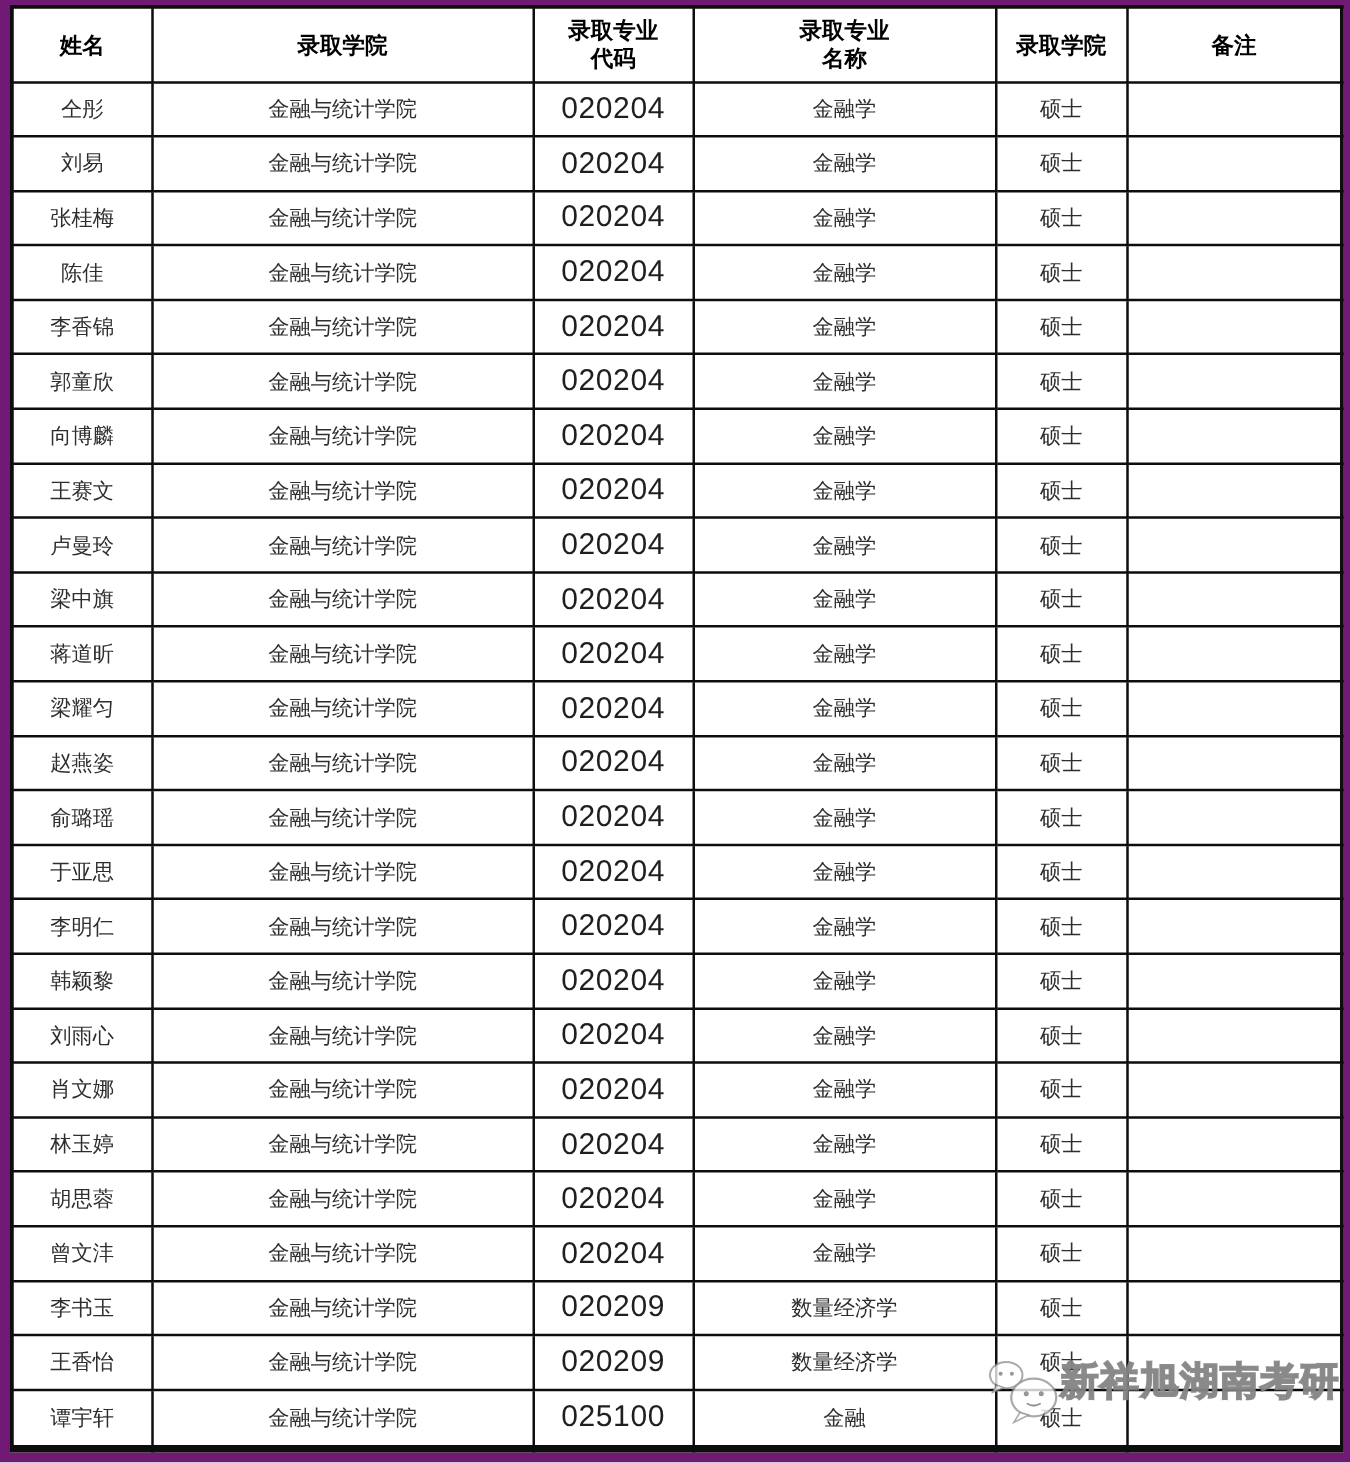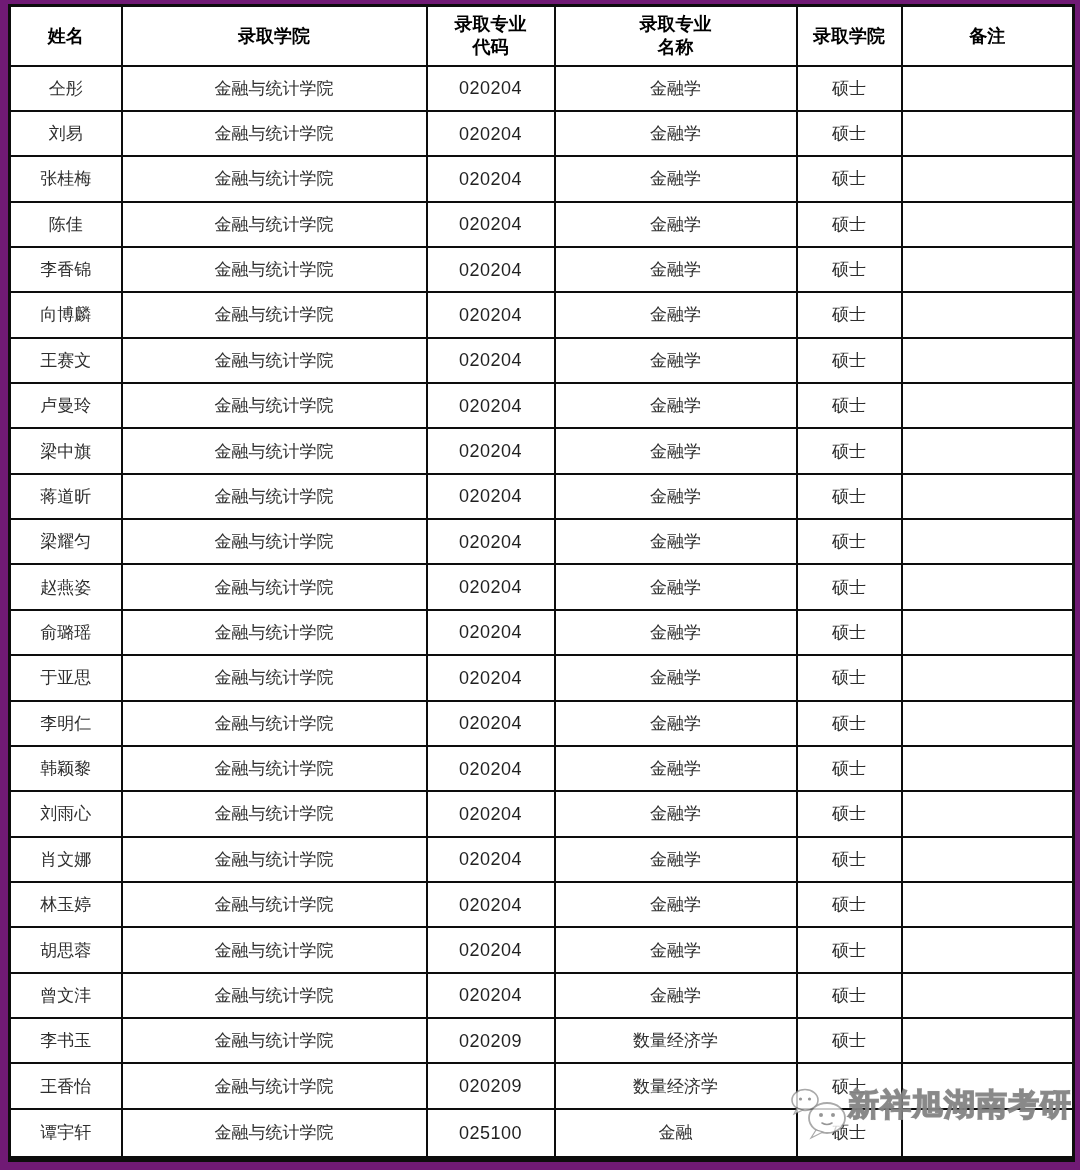--- a/index.html
+++ b/index.html
@@ -42,21 +42,21 @@
     white-space:pre-line;
     line-height:1.25;
   }
   td{
     font-size:17px;
     color:var(--text);
     font-weight:normal;
     line-height:1;
   }
   td.code{
-    font-size:18px;
+    font-size:24px;
     letter-spacing:0.5px;
     color:#1f1f1f;
   }
   .watermark{
     position:absolute;
     left:790px;top:1084px;
     width:280px;height:62px;
     display:flex;
     pointer-events:none;
   }
@@ -142,20 +142,28 @@
 
     <tr>
       <td>李香锦</td>
       <td>金融与统计学院</td>
       <td class="code">020204</td>
       <td>金融学</td>
       <td>硕士</td>
       <td></td>
     </tr>
 
+    <tr>
+      <td>郭童欣</td>
+      <td>金融与统计学院</td>
+      <td class="code">020204</td>
+      <td>金融学</td>
+      <td>硕士</td>
+      <td></td>
+    </tr>
 
 
     <tr>
       <td>向博麟</td>
       <td>金融与统计学院</td>
       <td class="code">020204</td>
       <td>金融学</td>
       <td>硕士</td>
       <td></td>
     </tr>

